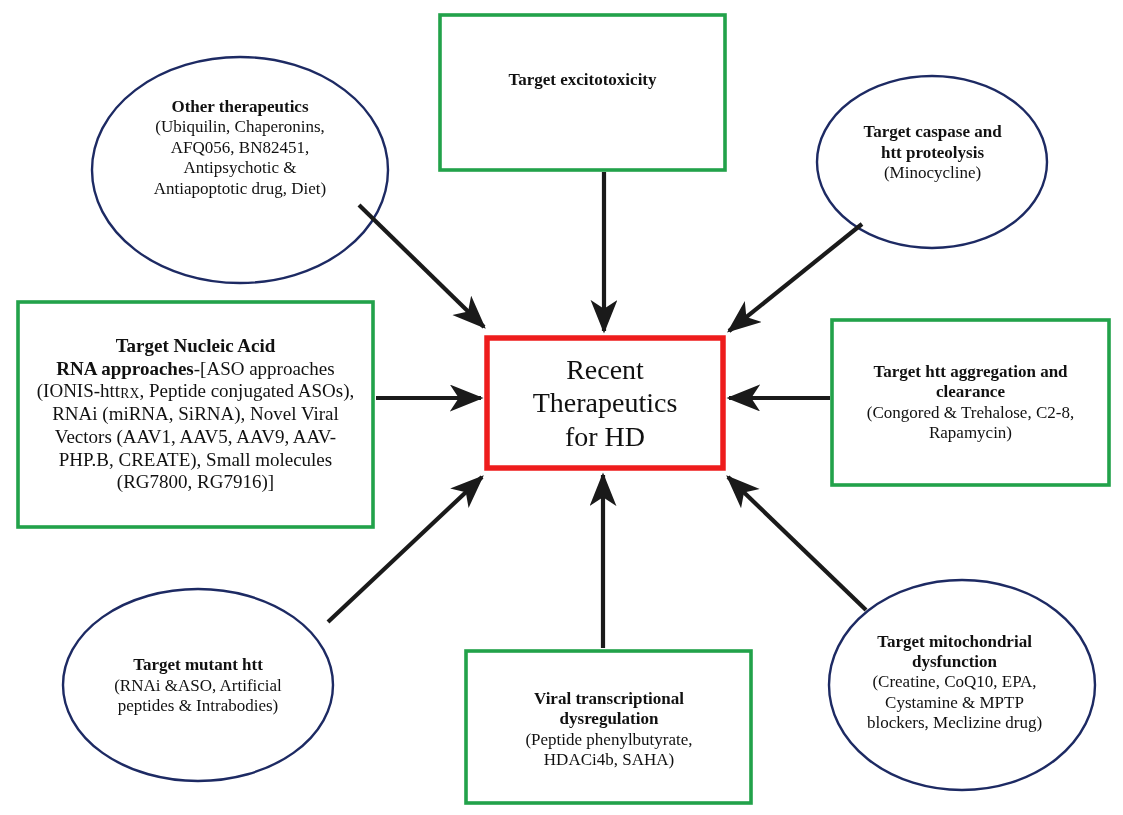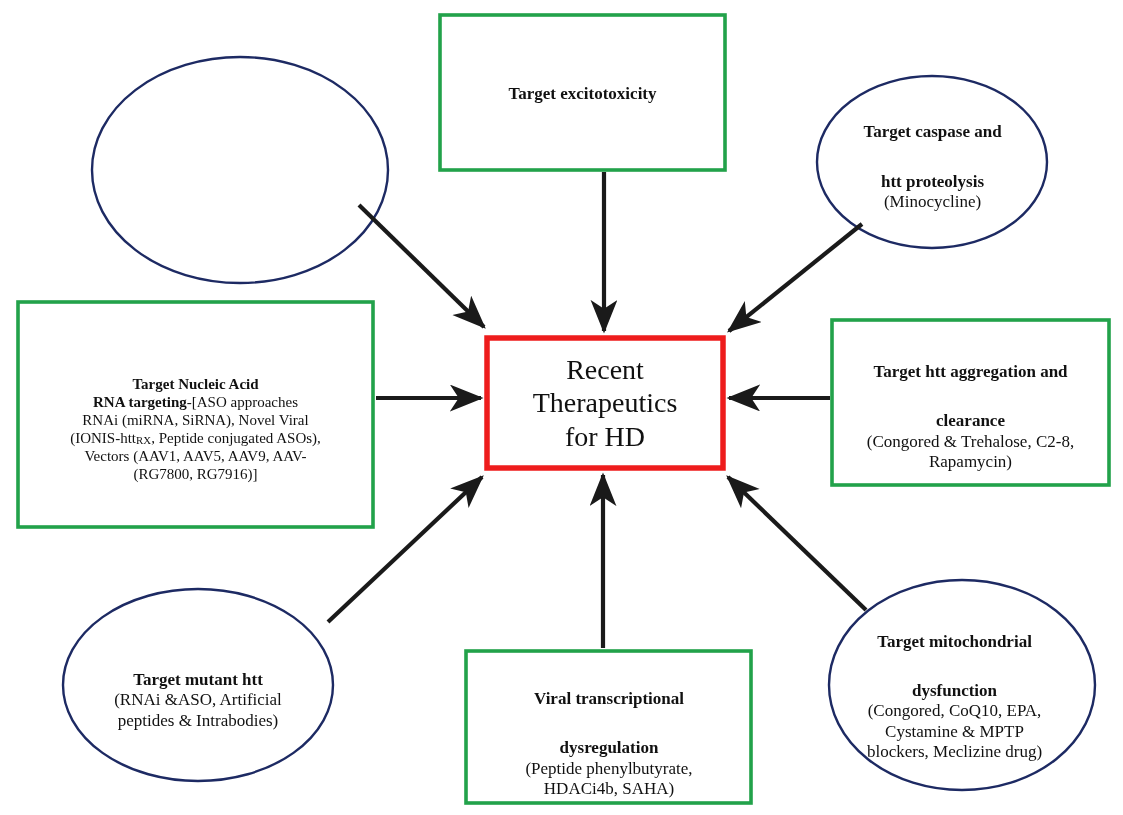--- a/index.html
+++ b/index.html
@@ -32,24 +32,24 @@
     box-sizing: border-box;
     display: flex;
     flex-direction: column;
     align-items: center;
     justify-content: center;
     text-align: center;
     line-height: 1.2;
     pointer-events: none;
   }
   .node-text .ln { display: block; white-space: nowrap; }
-  .node-text .b { font-weight: bold; margin-top: 29px; }
+  .node-text .b { font-weight: bold; }
 
   .sz-reg { font-size: 17px; }
-  .sz-nuc { font-size: 15px; }
+  .sz-nuc { font-size: 19px; }
 
   
   .center-text {
     position: absolute;
     left: 487px;
     top: 338px;
     width: 236px;
     height: 130px;
     display: flex;
     flex-direction: column;
@@ -110,37 +110,45 @@
       <line x1="866" y1="610" x2="728" y2="477"></line>
     </g>
   </svg>
 
   <div class="center-text">
     <span class="ln">Recent</span>
     <span class="ln">Therapeutics</span>
     <span class="ln">for HD</span>
   </div>
 
+  <div class="node-text sz-reg" style="left:104px; top:78px; width:272px; height:140px;">
+    <span class="ln b">Other therapeutics</span>
+    <span class="ln">(Ubiquilin, Chaperonins,</span>
+    <span class="ln">AFQ056, BN82451,</span>
+    <span class="ln">Antipsychotic &amp;</span>
+    <span class="ln">Antiapoptotic drug, Diet)</span>
+  </div>
 
   <div class="node-text sz-reg" style="left:443px; top:46px; width:279px; height:68px;">
     <span class="ln b">Target excitotoxicity</span>
   </div>
 
   <div class="node-text sz-reg" style="left:830px; top:107px; width:205px; height:92px;text-align:center;">
     <span class="ln b">Target caspase and</span>
     <span class="ln b">htt proteolysis</span>
     <span class="ln">(Minocycline)</span>
   </div>
 
   <div class="node-text sz-nuc" style="left:22px; top:313px; width:347px; height:203px;">
     <span class="ln b">Target Nucleic Acid</span>
-    <span class="ln"><span class="b">RNA targeting</span><span>-[ASO approaches</span></span>
+    <span class="ln"><span class="b">RNA approaches</span><span>-[ASO approaches</span></span>
+    <span class="ln"><span>(IONIS-htt</span><sub class="smallcaps">RX</sub><span>, Peptide conjugated ASOs),</span></span>
     <span class="ln">RNAi  (miRNA, SiRNA),  Novel Viral</span>
-    <span class="ln"><span>(IONIS-htt</span><sub class="smallcaps">RX</sub><span>, Peptide conjugated ASOs),</span></span>
     <span class="ln">Vectors (AAV1, AAV5, AAV9, AAV-</span>
+    <span class="ln">PHP.B, CREATE), Small molecules</span>
     <span class="ln">(RG7800, RG7916)]</span>
   </div>
 
   <div class="node-text sz-reg" style="left:836px; top:336px; width:269px; height:133px;">
     <span class="ln b">Target htt aggregation and</span>
     <span class="ln b">clearance</span>
     <span class="ln">(Congored &amp; Trehalose, C2-8,</span>
     <span class="ln">Rapamycin)</span>
   </div>
 
@@ -153,18 +161,18 @@
   <div class="node-text sz-reg" style="left:470px; top:672px; width:278px; height:115px;">
     <span class="ln b">Viral transcriptional</span>
     <span class="ln b">dysregulation</span>
     <span class="ln">(Peptide phenylbutyrate,</span>
     <span class="ln">HDACi4b, SAHA)</span>
   </div>
 
   <div class="node-text sz-reg" style="left:832px; top:610px; width:245px; height:145px;">
     <span class="ln b">Target mitochondrial</span>
     <span class="ln b">dysfunction</span>
-    <span class="ln">(Congored, CoQ10, EPA,</span>
+    <span class="ln">(Creatine, CoQ10, EPA,</span>
     <span class="ln">Cystamine &amp; MPTP</span>
     <span class="ln">blockers, Meclizine drug)</span>
   </div>
 
 </div>
 
 </body></html>

